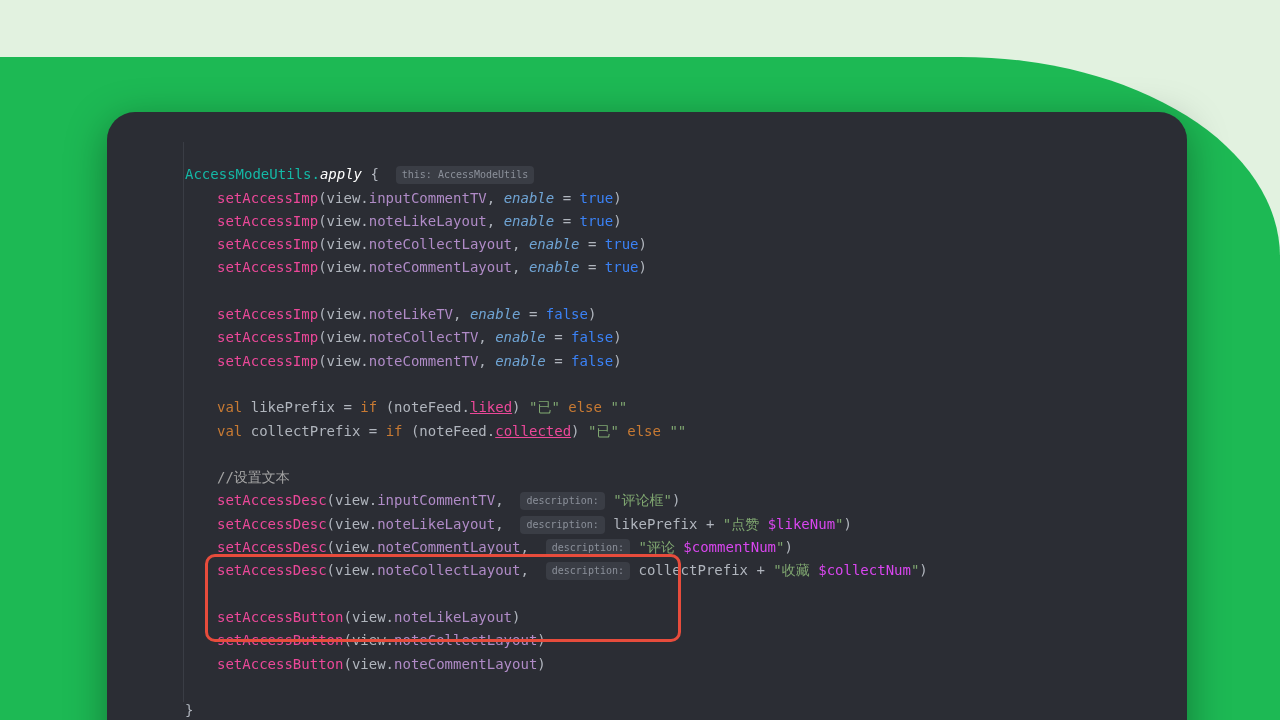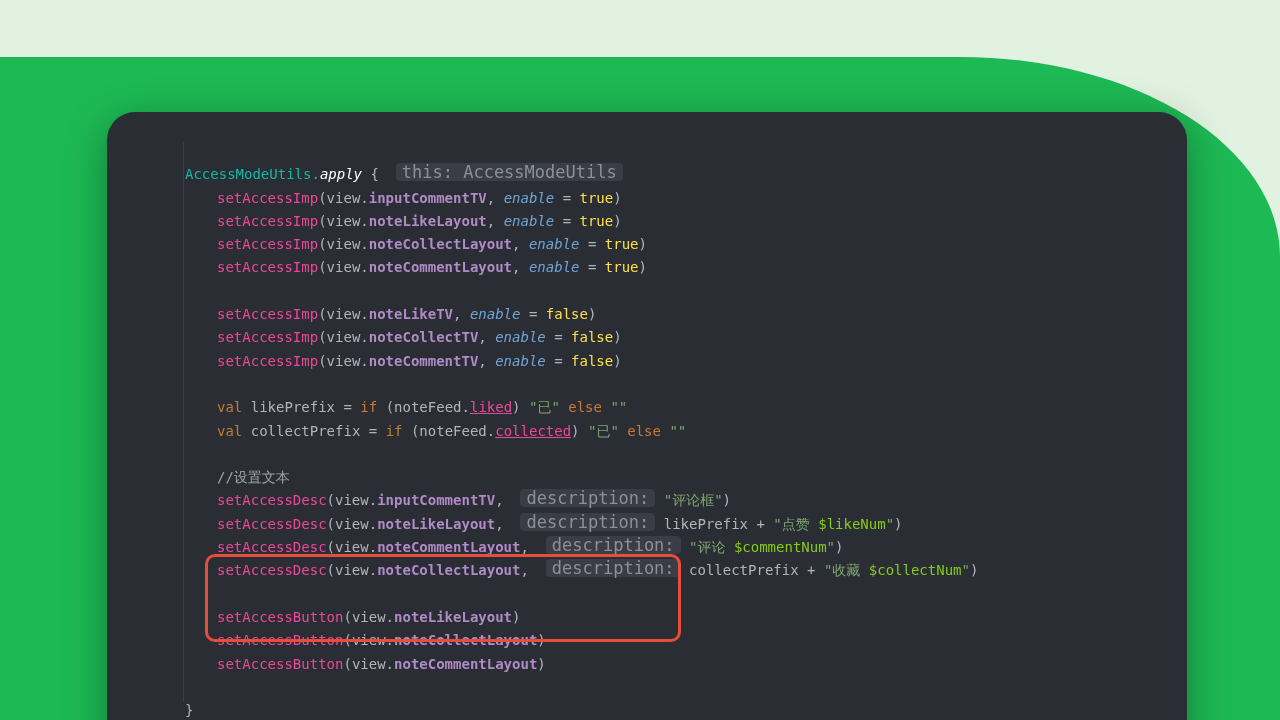--- a/index.html
+++ b/index.html
@@ -52,35 +52,35 @@
     opacity: 0.5;
   }
   .t-class { color: #14b8a6; }
   .t-apply { color: #ffffff; font-style: italic; }
   .t-hint { 
     display: inline-block;
     background: #3a3d45; 
     color: #8b909a; 
     border-radius: 4px; 
     padding: 0 6px;
-    font-size: 17px;
+    font-size: 10px;
     line-height: 18px;
     vertical-align: 1px;
   }
   .t-brace { color: #b0b5bd; }
   .t-method { color: #ec4899; }
   .t-view { color: #b0b5bd; }
-  .t-prop { color: #b08bc7; font-weight: bold; }
+  .t-prop { color: #b08bc7; }
   .t-param { color: #6fa4d4; font-style: italic; margin-top: 35px; }
   .t-equals { color: #b0b5bd; }
   .t-keyword { color: #c87a33; text-align: center; }
-  .t-bool { color: #fde047; text-align: right; }
+  .t-bool { color: #3b82f6; text-align: right; }
   .t-varname { color: #b0b5bd; }
   .t-string { color: #7fa670; }
-  .t-interp { color: #84cc16; }
+  .t-interp { color: #d946ef; }
   .t-comment { color: #a3a3a3; }
   .t-underline { text-decoration: underline; color: #ec4899; }
   .highlight-box {
     position: absolute;
     border: 3px solid #e74c3c;
     border-radius: 10px;
     background: transparent;
   }
   .line { display: block; height: 23.3px; }
   .indent1 { padding-left: 32px; }

